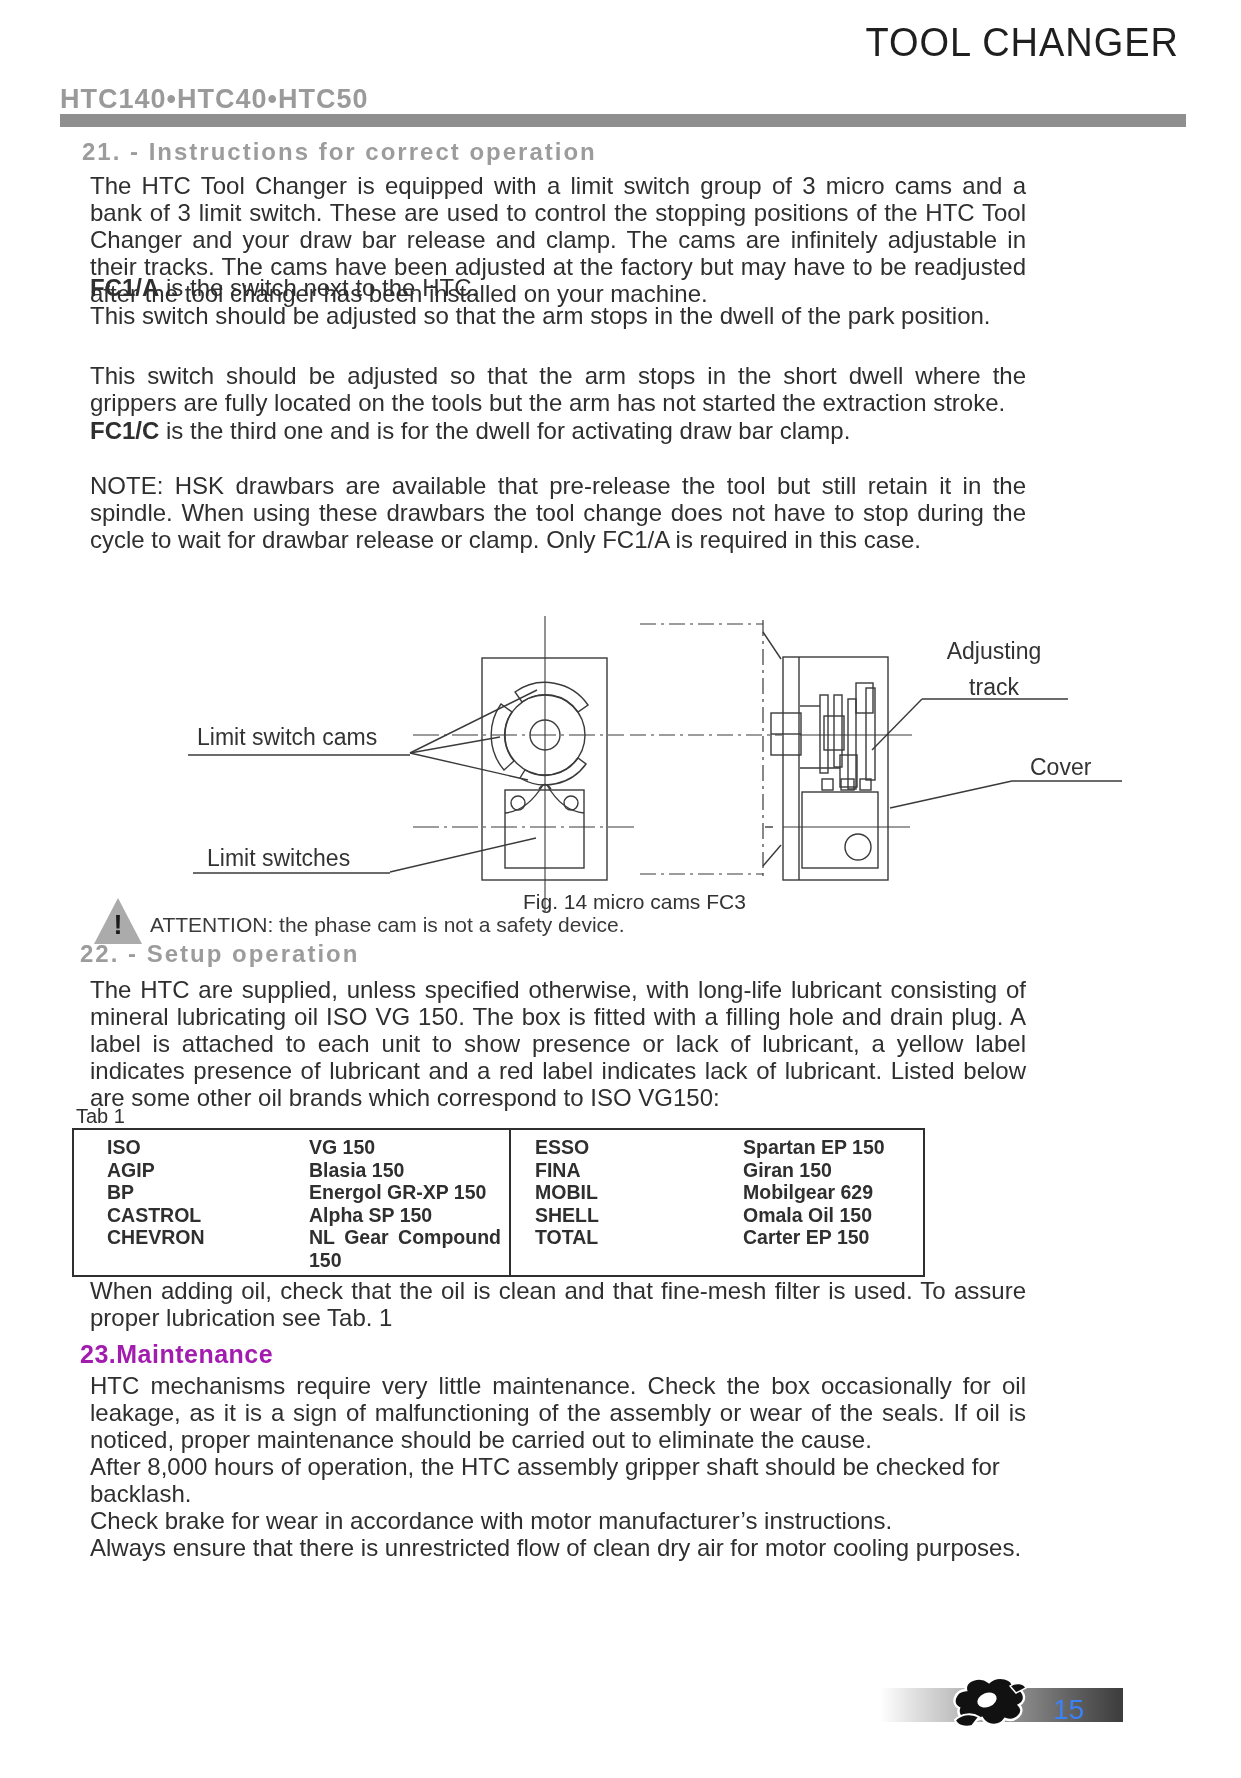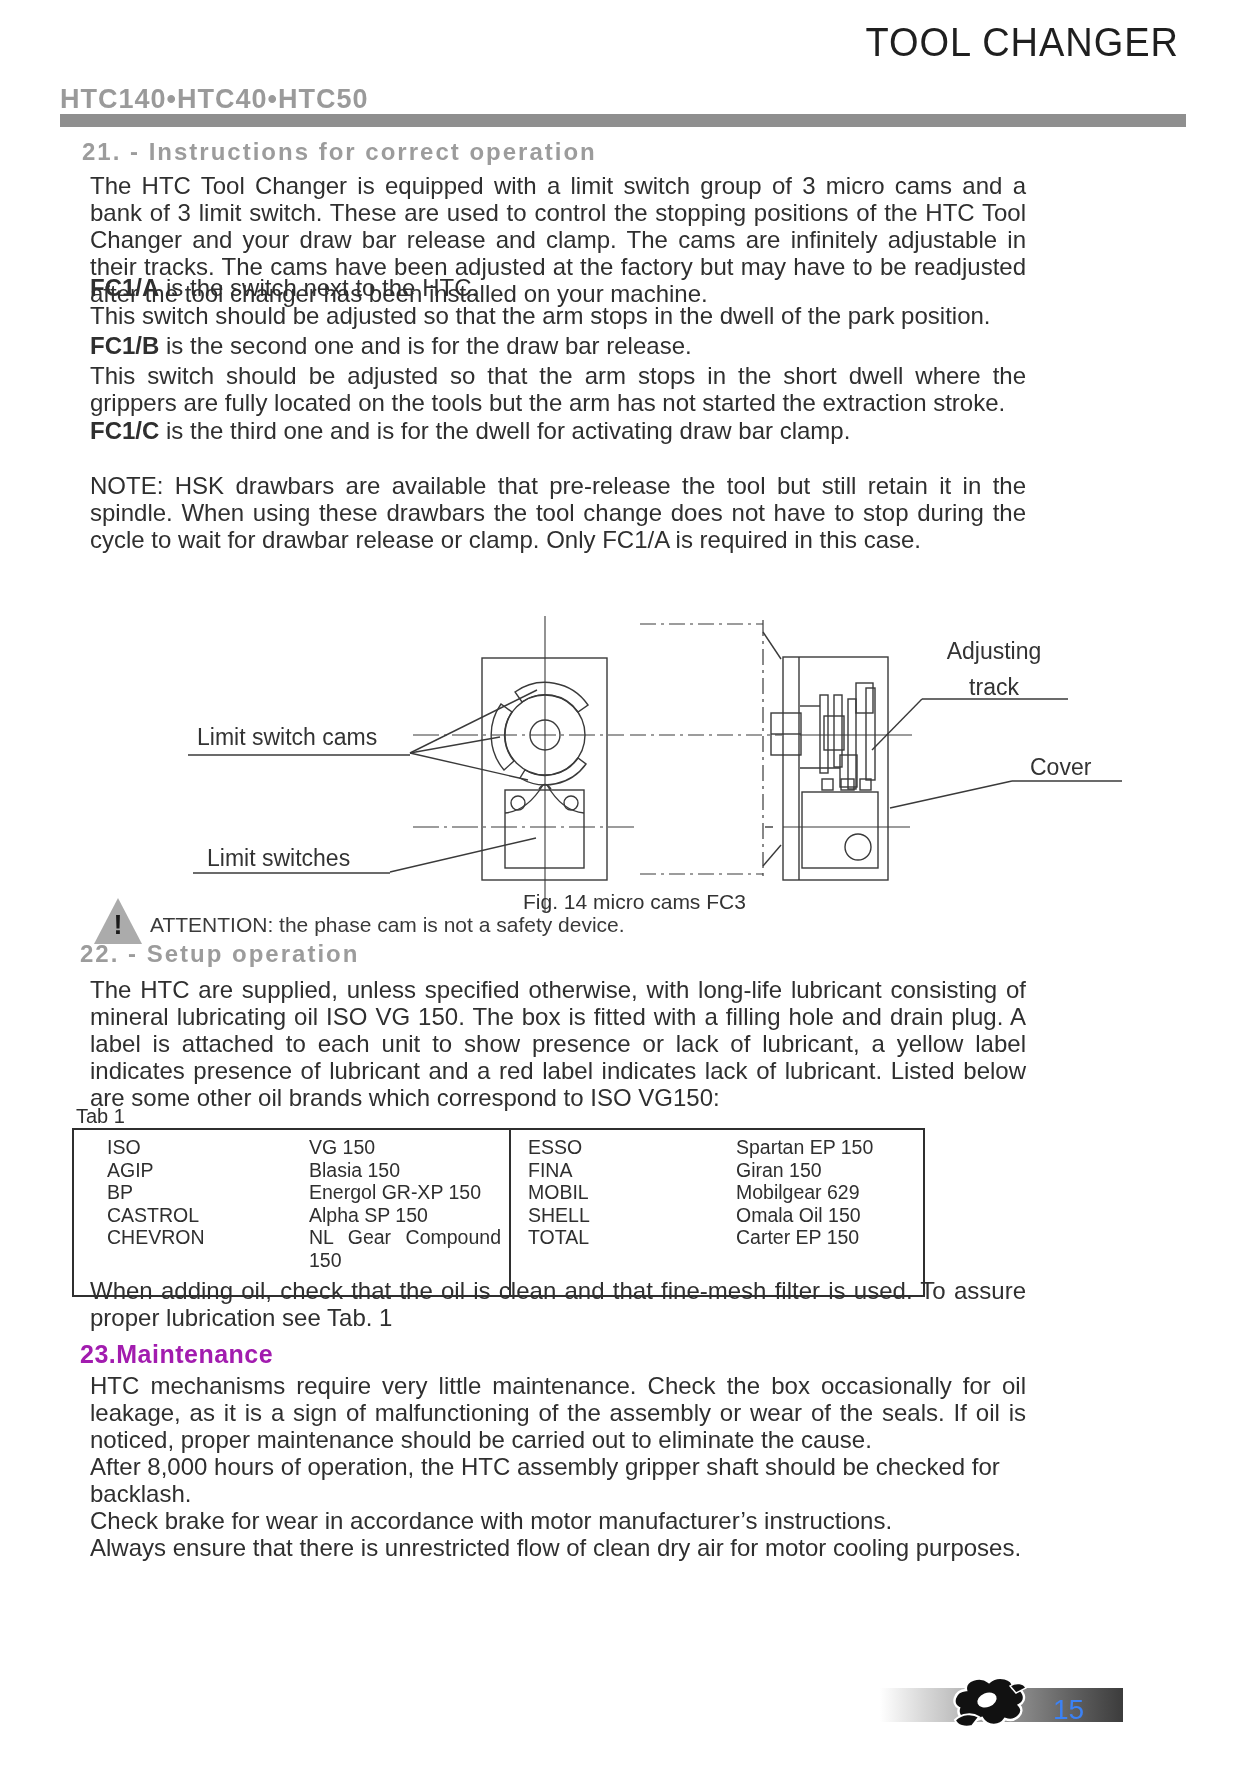--- a/index.html
+++ b/index.html
@@ -19,24 +19,24 @@
   
   .body-txt{left:90px;width:936px;font-size:24px;line-height:27px;color:#2f2f2f;}
   .just{text-align:justify;text-align-last:left;}
   .lead b{font-weight:bold;}
   
   .warn-tri{left:94px;top:898px;width:48px;height:46px;background:#ababab;
     clip-path:polygon(50% 0,100% 100%,0 100%);display:flex;align-items:flex-end;justify-content:center;}
   .warn-tri span{font-size:27px;font-weight:bold;color:#1a1a1a;line-height:1;padding-bottom:5px;}
   
   .tab-label{left:76px;top:1105px;font-size:20px;}
-  .oil-table{left:72px;top:1128px;width:853px;height:169px;border:2px solid #2f2f2f;display:flex;box-sizing:border-box;}
+  .oil-table{left:72px;top:1128px;width:853px;height:149px;border:2px solid #2f2f2f;display:flex;box-sizing:border-box;font-weight:bold;}
   .oil-half{box-sizing:border-box;padding:6px 8px 0 33px;font-size:19.5px;line-height:22.5px;}
   .oil-half.left{width:438px;border-right:2px solid #2f2f2f;}
-  .oil-half.right{width:413px;padding-left:17px;}
+  .oil-half.right{width:413px;padding-left:24px;}
   .oil-row{display:flex;}
   .oil-brand{flex:0 0 202px;}
   .oil-half.right .oil-brand{flex:0 0 208px;}
   .oil-name{flex:1;text-align:justify;text-align-last:left;}
   
   .footer-bar{left:880px;top:1688px;width:243px;height:34px;
     background:linear-gradient(90deg,#ffffff 0%,#d8d8d8 18%,#9a9a9a 50%,#5f5f5f 80%,#3c3c3c 100%);}
   .page-num{left:1053px;top:1694px;font-size:28px;color:#3b82f6;}
   
   .fig-svg text{font-family:"Liberation Sans", sans-serif;fill:#333;font-size:23px;}
@@ -48,21 +48,20 @@
 <div class="page">
 
   <div class="abs doc-title">TOOL CHANGER</div>
   <div class="abs models">HTC140•HTC40•HTC50</div>
   <div class="abs header-bar"></div>
 
   <div class="abs h-gray" style="left:82px;top:138px;">21. - Instructions for correct operation</div>
   <div class="abs body-txt just" style="top:172px;">The HTC Tool Changer is equipped with a limit switch group of 3 micro cams and a bank of 3 limit switch.  These are used to control the stopping positions of the HTC Tool Changer and your draw bar release and clamp.  The cams are infinitely adjustable in their tracks.  The cams have been adjusted at the factory but may have to be readjusted after the tool changer has been installed on your machine.</div>
   <div class="abs body-txt lead" style="top:274px;"><b>FC1/A</b><span> is the switch next to the HTC.</span></div>
   <div class="abs body-txt" style="top:302px;">This switch should be adjusted so that the arm stops in the dwell of the park position.</div>
-  <div class="abs body-txt lead" style="top:332px;"><b>FC1/B</b><span> is the second one and is for the draw bar release.</span></div>
   <div class="abs body-txt just" style="top:362px;">This switch should be adjusted so that the arm stops in the short dwell where the grippers are fully located on the tools but the arm has not started the extraction stroke.</div>
   <div class="abs body-txt lead" style="top:417px;"><b>FC1/C</b><span> is the third one and is for the dwell for activating draw bar clamp.</span></div>
   <div class="abs body-txt just" style="top:472px;">NOTE:  HSK drawbars are available that pre-release the tool but still retain it in the spindle.  When using these drawbars the tool change does not have to stop during the cycle to wait for drawbar release or clamp.  Only FC1/A is required in this case.</div>
 
   <svg class="abs fig-svg" style="left:60px;top:545px;" width="1140" height="375" viewBox="60 545 1140 375" fill="none" stroke="#3a3a3a" stroke-width="1.4">
 
     <g>
       <line x1="545" y1="616" x2="545" y2="912" stroke-width="1.1"></line>
       <line x1="413" y1="735" x2="624" y2="735" stroke-width="1.1" stroke-dasharray="26 5 3 5"></line>
       <rect x="482" y="658" width="125" height="222"></rect>

